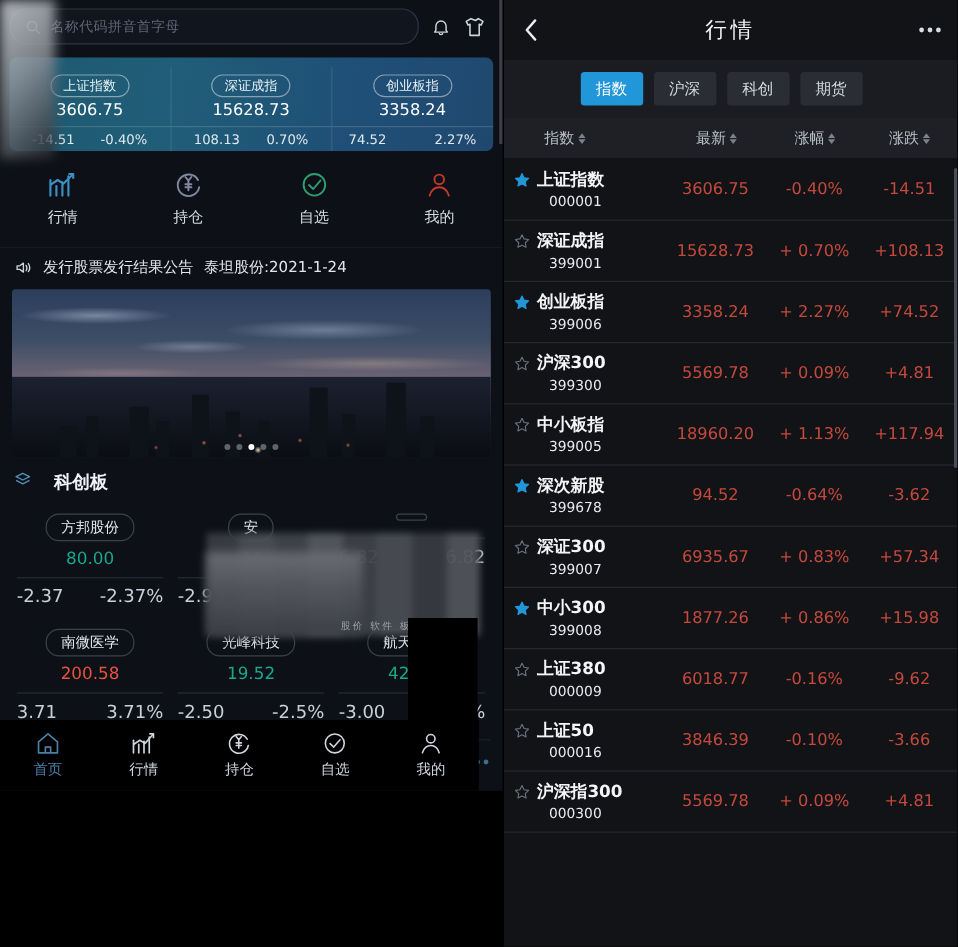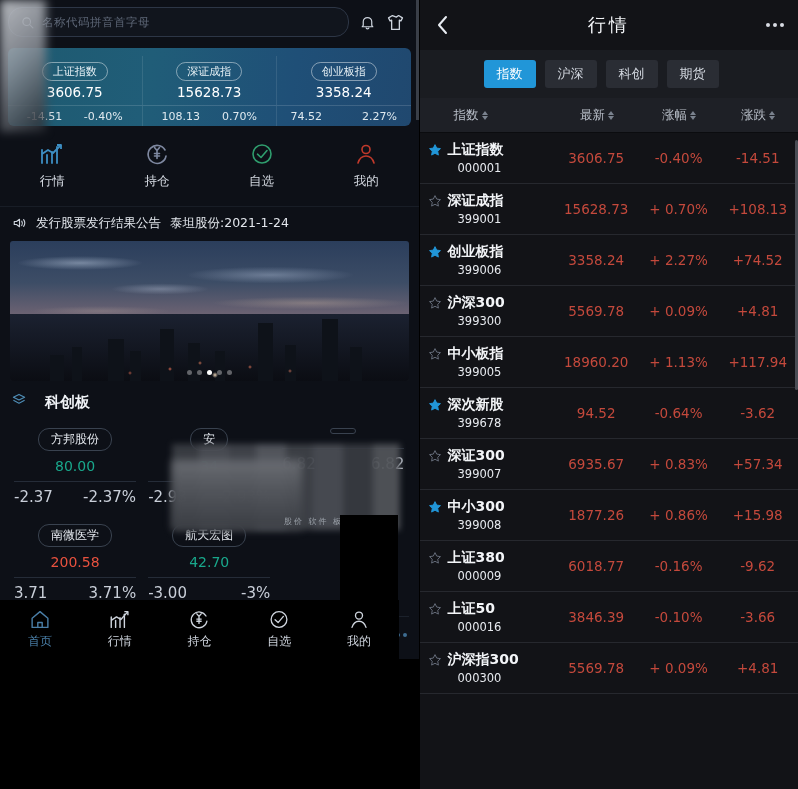--- a/index.html
+++ b/index.html
@@ -355,20 +355,28 @@
         </div>
         <div class="stock-card">
           <span class="sc-pill">南微医学</span>
           <span class="sc-price up">200.58</span>
           <span class="sc-foot">
             <em style="font-style:normal">3.71</em>
             <em style="font-style:normal">3.71%</em>
           </span>
         </div>
         <div class="stock-card">
+          <span class="sc-pill">光峰科技</span>
+          <span class="sc-price down">19.52</span>
+          <span class="sc-foot">
+            <em style="font-style:normal">-2.50</em>
+            <em style="font-style:normal">-2.5%</em>
+          </span>
+        </div>
+        <div class="stock-card">
           <span class="sc-pill">航天宏图</span>
           <span class="sc-price down">42.70</span>
           <span class="sc-foot">
             <em style="font-style:normal">-3.00</em>
             <em style="font-style:normal">-3%</em>
           </span>
         </div>
       </div>
 
       <div class="sec-divider"></div>

